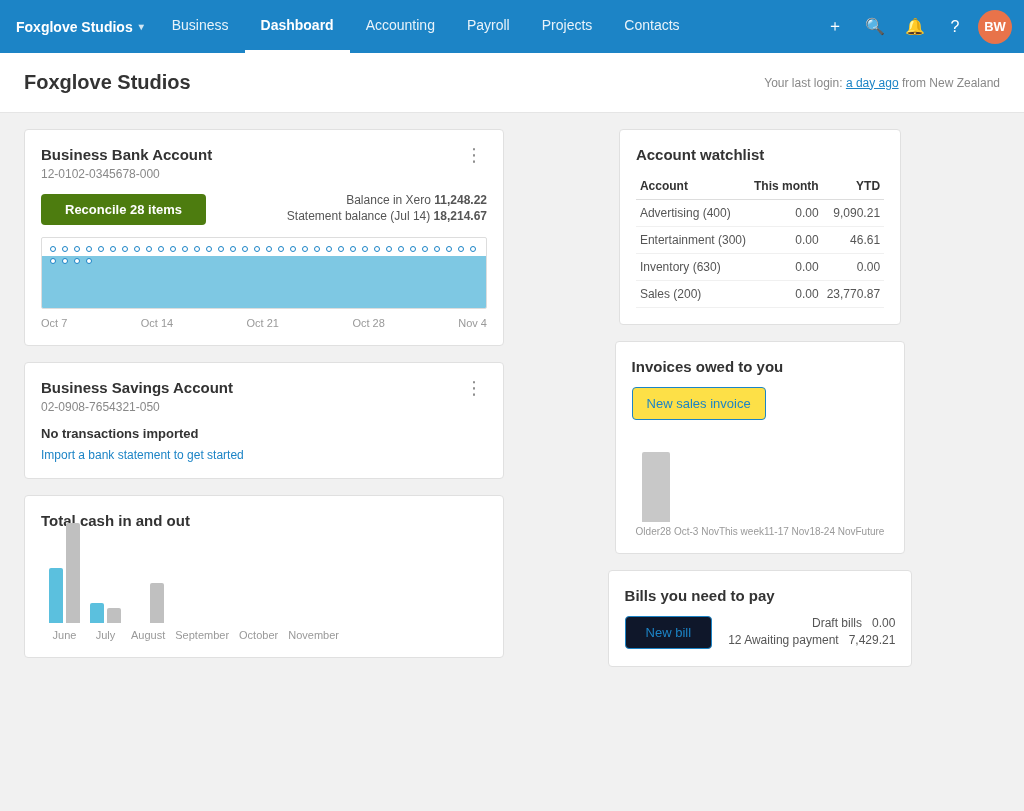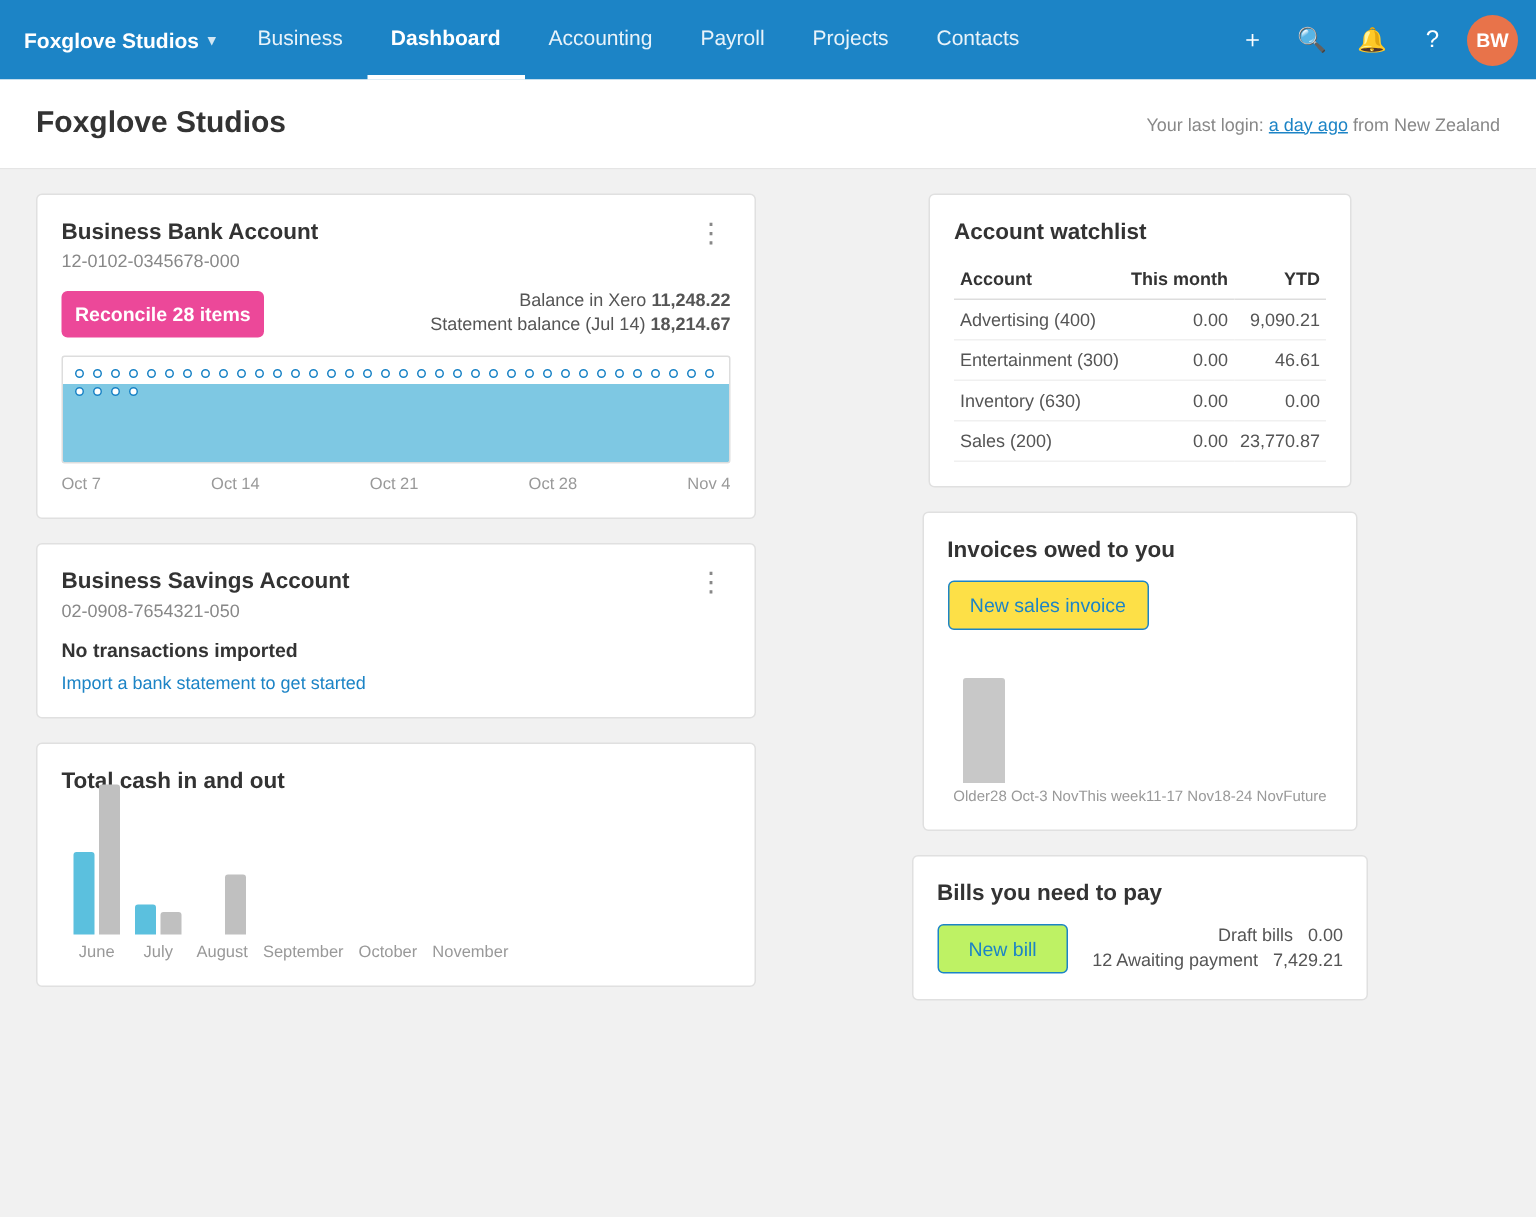--- a/index.html
+++ b/index.html
@@ -124,25 +124,25 @@
     }
 
     
     .reconcile-row {
       display: flex;
       align-items: center;
       justify-content: space-between;
       margin-bottom: 12px;
     }
     .reconcile-btn {
-      background: #ec4899;
+      background: #4d7c0f;
       color: #fff;
       border: none;
       border-radius: 4px;
-      padding: 8px 9px;
+      padding: 8px 24px;
       font-size: 13px;
       font-weight: 600;
       cursor: pointer;
     }
     .balance-info { text-align: right; font-size: 12px; color: #555; }
     .balance-info div { margin-bottom: 2px; }
     .balance-value { font-weight: 600; }
 
     
     .chart-area {
@@ -272,21 +272,21 @@
       padding: 0 4px;
     }
 
     
     .bills-row {
       display: flex;
       align-items: flex-start;
       gap: 16px;
     }
     .new-bill-btn {
-      background: #bef264;
+      background: #0f172a;
       border: 1px solid #1c84c6;
       color: #1c84c6;
       border-radius: 4px;
       padding: 8px 20px;
       font-size: 13px;
       cursor: pointer;
       white-space: nowrap;
     }
     .bill-stats { text-align: right; font-size: 12px; color: #555; flex: 1; }
     .bill-stats > div { margin-bottom: 3px; }

